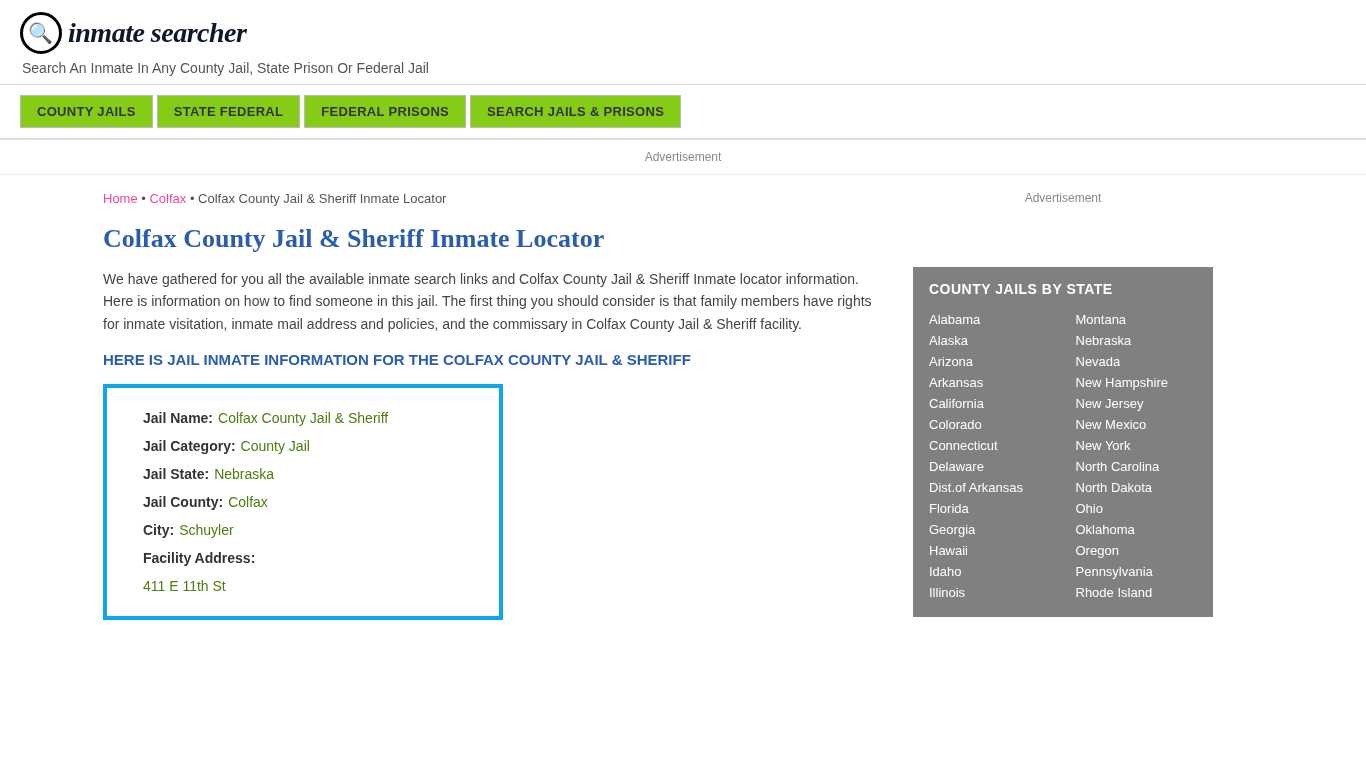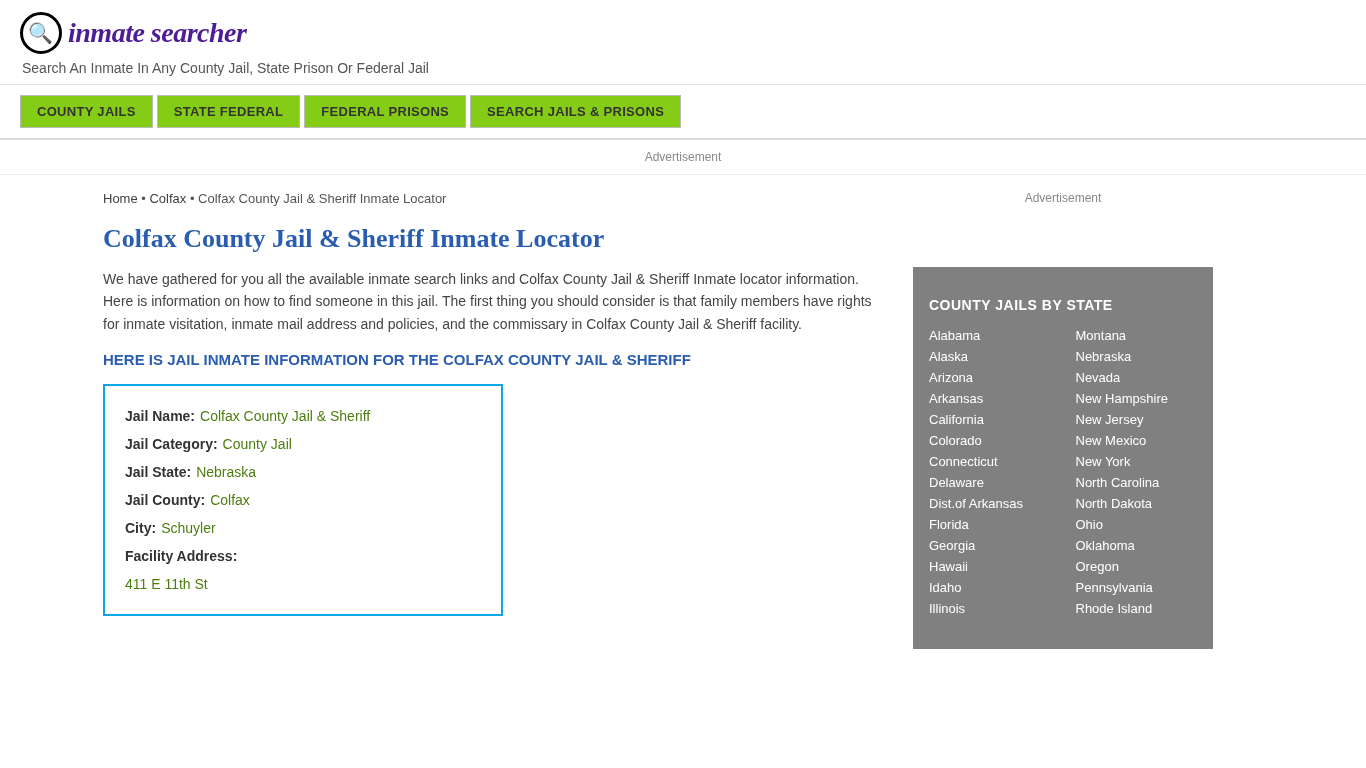--- a/index.html
+++ b/index.html
@@ -2,21 +2,21 @@
 <html><head>
   <meta charset="utf-8">
   <style>
     * { margin: 0; padding: 0; box-sizing: border-box; }
     body { font-family: Arial, sans-serif; font-size: 14px; color: #333; background: #fff; }
 
     
     #header { padding: 12px 20px 8px 20px; border-bottom: 1px solid #ddd; }
     #logo-area { display: flex; align-items: center; gap: 6px; margin-bottom: 6px; }
     #logo-icon { width: 42px; height: 42px; border-radius: 50%; border: 3px solid #000; display: flex; align-items: center; justify-content: center; font-size: 20px; font-weight: bold; background: #fff; flex-shrink: 0; }
-    #logo-text { font-size: 28px; font-weight: bold; font-family: Georgia, serif; color: #4c1d95; letter-spacing: -0.5px; }
+    #logo-text { font-size: 28px; font-weight: bold; font-family: Georgia, serif; color: #0f172a; letter-spacing: -0.5px; }
     #logo-text em { font-style: italic; }
     #tagline { font-size: 14px; color: #555; margin-left: 2px; }
 
     
     #nav { padding: 10px 20px; border-bottom: 2px solid #ddd; }
     #nav ul { list-style: none; display: flex; gap: 4px; }
     #nav ul li a {
       display: block;
       padding: 8px 16px;
       border: 1px solid #bbb;
@@ -31,46 +31,46 @@
     
     #main-layout { display: flex; max-width: 1200px; margin: 0 auto; padding: 0 20px; }
     #content { flex: 1; padding: 16px 20px 20px 0; max-width: 800px; }
     #sidebar { width: 310px; flex-shrink: 0; padding: 16px 0 0 10px; }
 
     
     #ad-top { text-align: center; padding: 10px 20px; font-size: 12px; color: #888; border-bottom: 1px solid #eee; }
 
     
     #breadcrumb { font-size: 13px; margin-bottom: 18px; color: #555; }
-    #breadcrumb a { color: #404040; text-decoration: none; }
+    #breadcrumb a { color: #ec4899; text-decoration: none; }
 
     
     #page-title { font-size: 26px; font-weight: bold; color: #2a5db0; margin-bottom: 14px; font-family: Georgia, serif; }
 
     
     #intro-text { font-size: 14px; line-height: 1.6; color: #444; margin-bottom: 16px; }
 
     
     #search-link-area { text-align: center; margin-bottom: 20px; }
     #search-link-area a { color: #2a5db0; text-decoration: none; font-weight: bold; font-size: 14px; }
     #search-link-area .sponsored { color: #666; font-style: italic; font-size: 13px; }
 
     
     #info-heading { font-size: 15px; font-weight: bold; color: #2a5db0; margin-bottom: 16px; text-transform: uppercase; }
 
     
-    #info-box { border: 2px solid #0ea5e9; padding: 16px 20px; max-width: 400px; font-size: 14px; line-height: 2; }
+    #info-box { border: 4px solid #0ea5e9; padding: 16px 36px; max-width: 400px; font-size: 14px; line-height: 2; }
     #info-box .row { display: flex; flex-wrap: wrap; }
     #info-box .label { font-weight: bold; margin-right: 5px; }
     #info-box .value { color: #4d7c0f; }
 
     
     #sidebar-ad { text-align: center; font-size: 12px; color: #888; margin-bottom: 16px; min-height: 60px; }
 
-    #county-jails-box { background: #808080; padding: 30px 16px; }
+    #county-jails-box { background: #808080; padding: 14px 16px; }
     #county-jails-title { font-size: 14px; font-weight: bold; color: #fff; text-transform: uppercase; margin-bottom: 12px; letter-spacing: 0.5px; }
     #states-grid { display: grid; grid-template-columns: 1fr 1fr; gap: 2px 25px; }
     .state-link { color: #fff; text-decoration: none; font-size: 13px; padding: 3px 0; display: block; }
   </style>
 </head>
 <body>
 
 <div id="header">
   <div id="logo-area">
     <div id="logo-icon">🔍</div>

